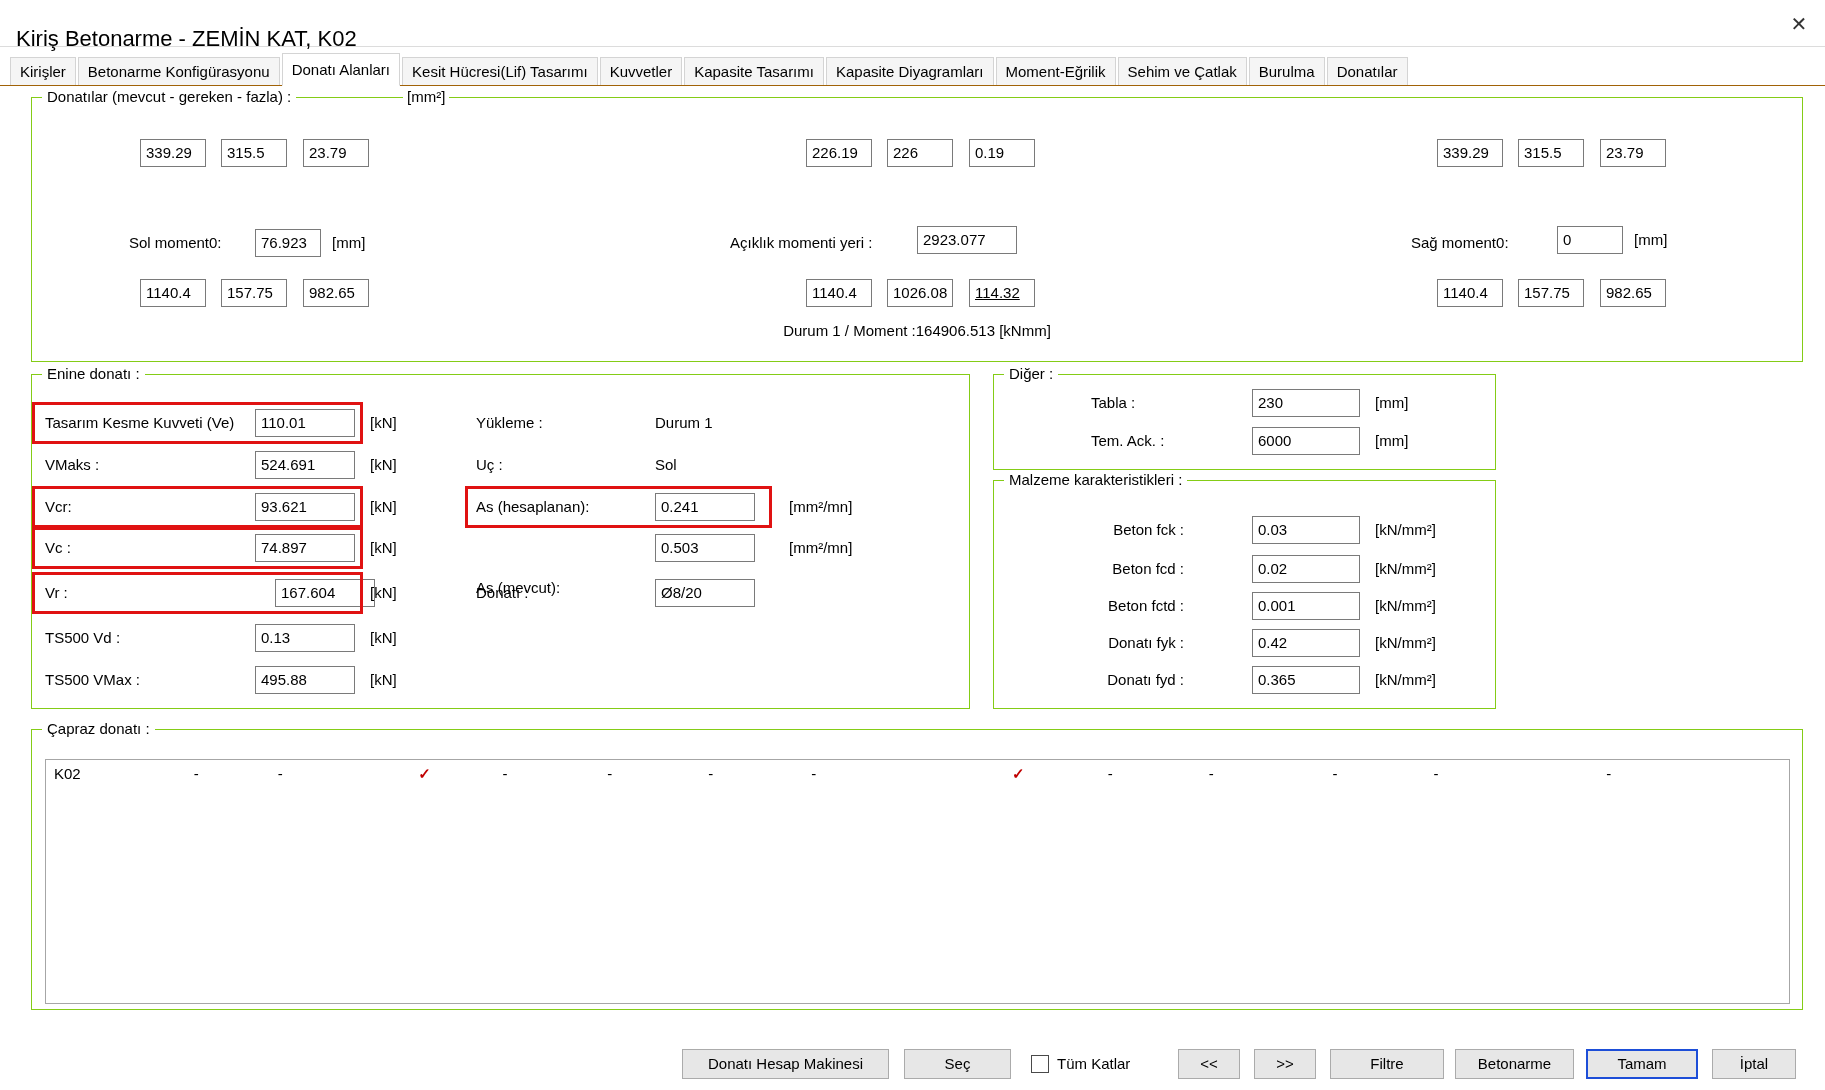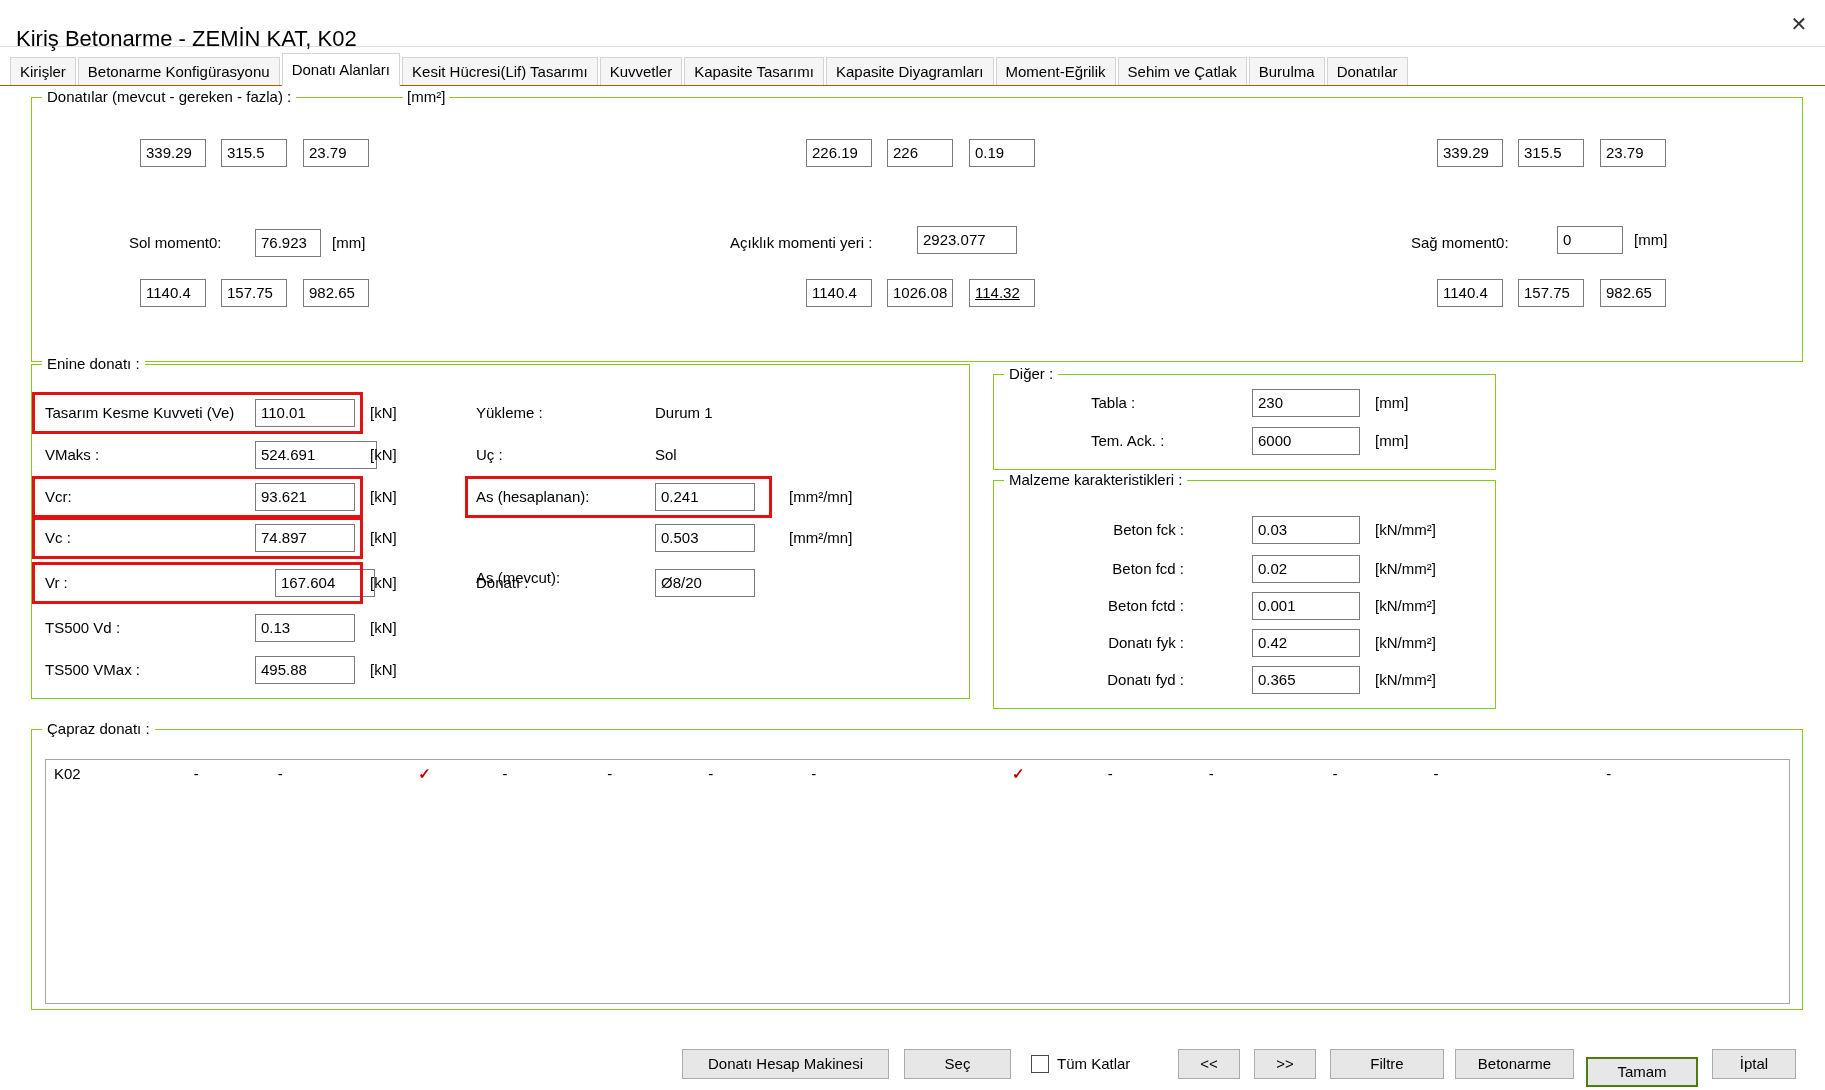--- a/index.html
+++ b/index.html
@@ -29,21 +29,21 @@
   .trow { display:flex; }
   .thead { height:30px; border-bottom:1px solid #a6a6a6; }
   .thead .tcell { line-height:29px; }
   .tdata .tcell { line-height:28px; }
   .tcell { padding-left:8px; white-space:nowrap; overflow:hidden; }
   .tcell.chk { color:#c00000; text-align:center; padding-left:0; font-weight:bold; }
   .c0{width:140px}.c1{width:84px}.c2{width:85px}.c3{width:140px}.c4{width:105px}.c5{width:101px}.c6{width:103px}
   .c7{width:134px}.c8{width:163px}.c9{width:101px}.c10{width:124px}.c11{width:101px}.c12{width:173px}.c13{width:191px}
 
   .btn { position:absolute; top:1049px; height:30px; line-height:28px; text-align:center; background:#e7e7e7; border:1px solid #ababab; white-space:nowrap; cursor:default; }
-  .btn.primary { border:2px solid #4d7c0f; line-height:26px;margin-top:8px; }
+  .btn.primary { border:2px solid #1d4ed8; line-height:26px; }
   .checkbox { position:absolute; left:1031px; top:1055px; width:18px; height:18px; border:1px solid #4a4a4a; background:#fff; }
   .cblabel { position:absolute; left:1057px; top:1049px; height:30px; line-height:30px; white-space:nowrap; }
 </style>
 </head>
 <body>
 
 <div class="titlebar">
   <div class="wtitle">Kiriş Betonarme - ZEMİN KAT, K02</div>
   <div class="closex">✕</div>
 </div>
@@ -94,37 +94,38 @@
   <div class="field" style="left:271px;top:181px;width:66px;">982.65</div>
 
   <div class="field" style="left:774px;top:181px;width:66px;">1140.4</div>
   <div class="field" style="left:855px;top:181px;width:66px;">1026.08</div>
   <div class="field" style="left:937px;top:181px;width:66px;text-decoration:underline;">114.32</div>
 
   <div class="field" style="left:1405px;top:181px;width:66px;">1140.4</div>
   <div class="field" style="left:1486px;top:181px;width:66px;">157.75</div>
   <div class="field" style="left:1568px;top:181px;width:66px;">982.65</div>
 
-</div>
-
-<div class="group" style="left:31px;top:364px;width:939px;height:335px;padding-left:10px;">
+  <div class="statusline" style="top:224px;">Durum 1  / Moment :164906.513 [kNmm]</div>
+</div>
+
+<div class="group" style="left:31px;top:374px;width:939px;height:335px;padding-left:10px;">
   <div class="gtitle">Enine donatı :</div>
 
   <div class="redbox" style="left:0px;top:27px;width:331px;height:42px;"></div>
   <div class="redbox" style="left:0px;top:111px;width:331px;height:42px;"></div>
   <div class="redbox" style="left:0px;top:152px;width:331px;height:42px;"></div>
   <div class="redbox" style="left:0px;top:197px;width:331px;height:42px;"></div>
   <div class="redbox" style="left:433px;top:111px;width:307px;height:42px;"></div>
 
   <div class="lbl" style="left:13px;top:34px;">Tasarım Kesme Kuvveti (Ve)</div>
   <div class="field" style="left:223px;top:34px;width:100px;">110.01</div>
   <div class="unit" style="left:338px;top:34px;">[kN]</div>
 
   <div class="lbl" style="left:13px;top:76px;">VMaks :</div>
-  <div class="field" style="left:223px;top:76px;width:122px;">524.691</div>
+  <div class="field" style="left:223px;top:76px;width:100px;">524.691</div>
   <div class="unit" style="left:338px;top:76px;">[kN]</div>
 
   <div class="lbl" style="left:13px;top:118px;">Vcr:</div>
   <div class="field" style="left:223px;top:118px;width:100px;">93.621</div>
   <div class="unit" style="left:338px;top:118px;">[kN]</div>
 
   <div class="lbl" style="left:13px;top:159px;">Vc :</div>
   <div class="field" style="left:223px;top:159px;width:100px;">74.897</div>
   <div class="unit" style="left:338px;top:159px;">[kN]</div>
 

